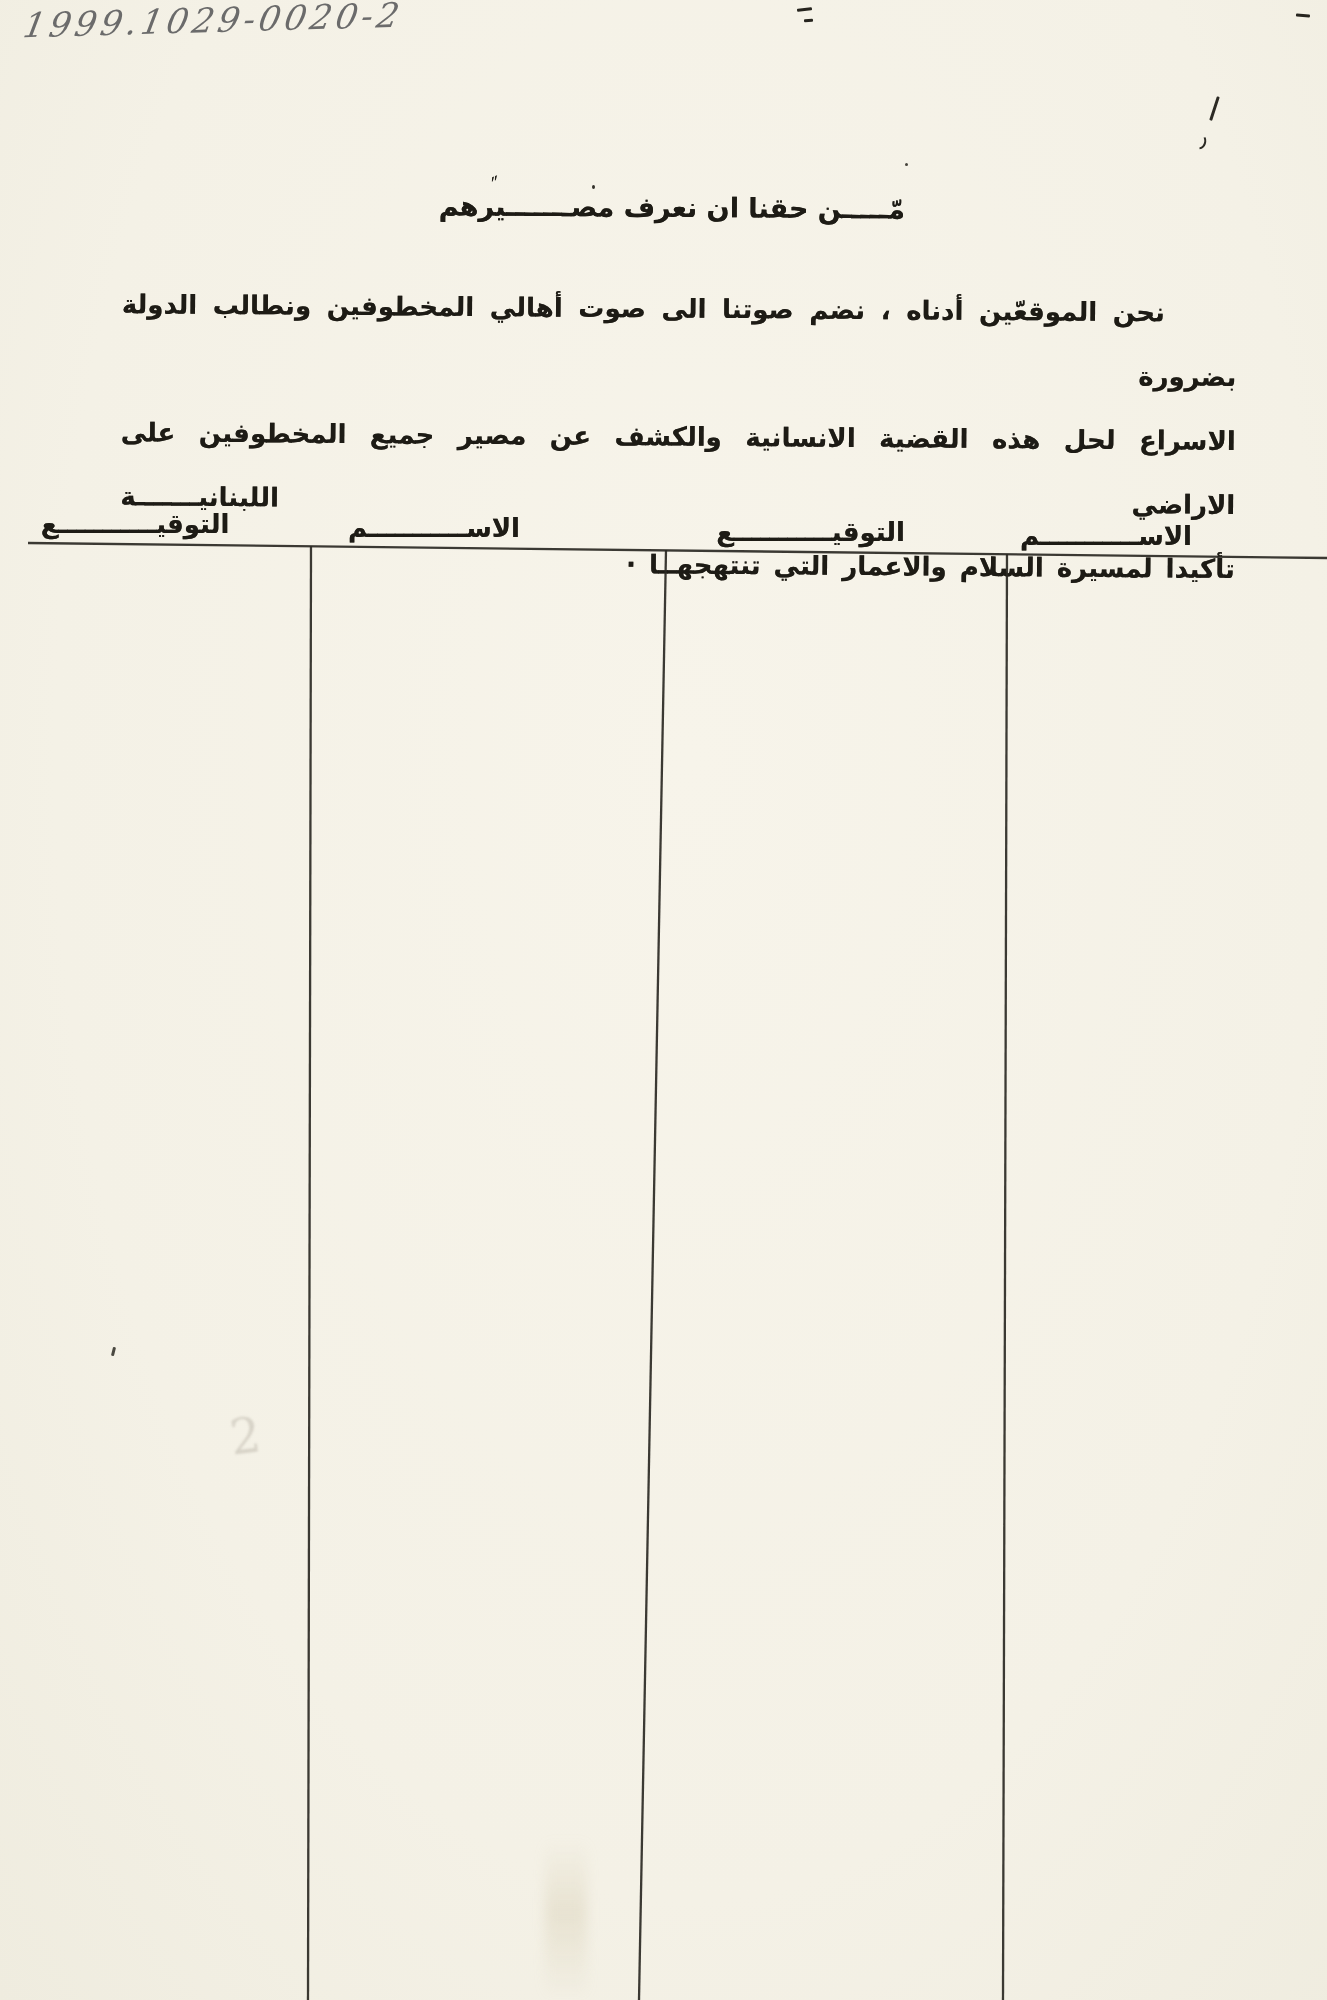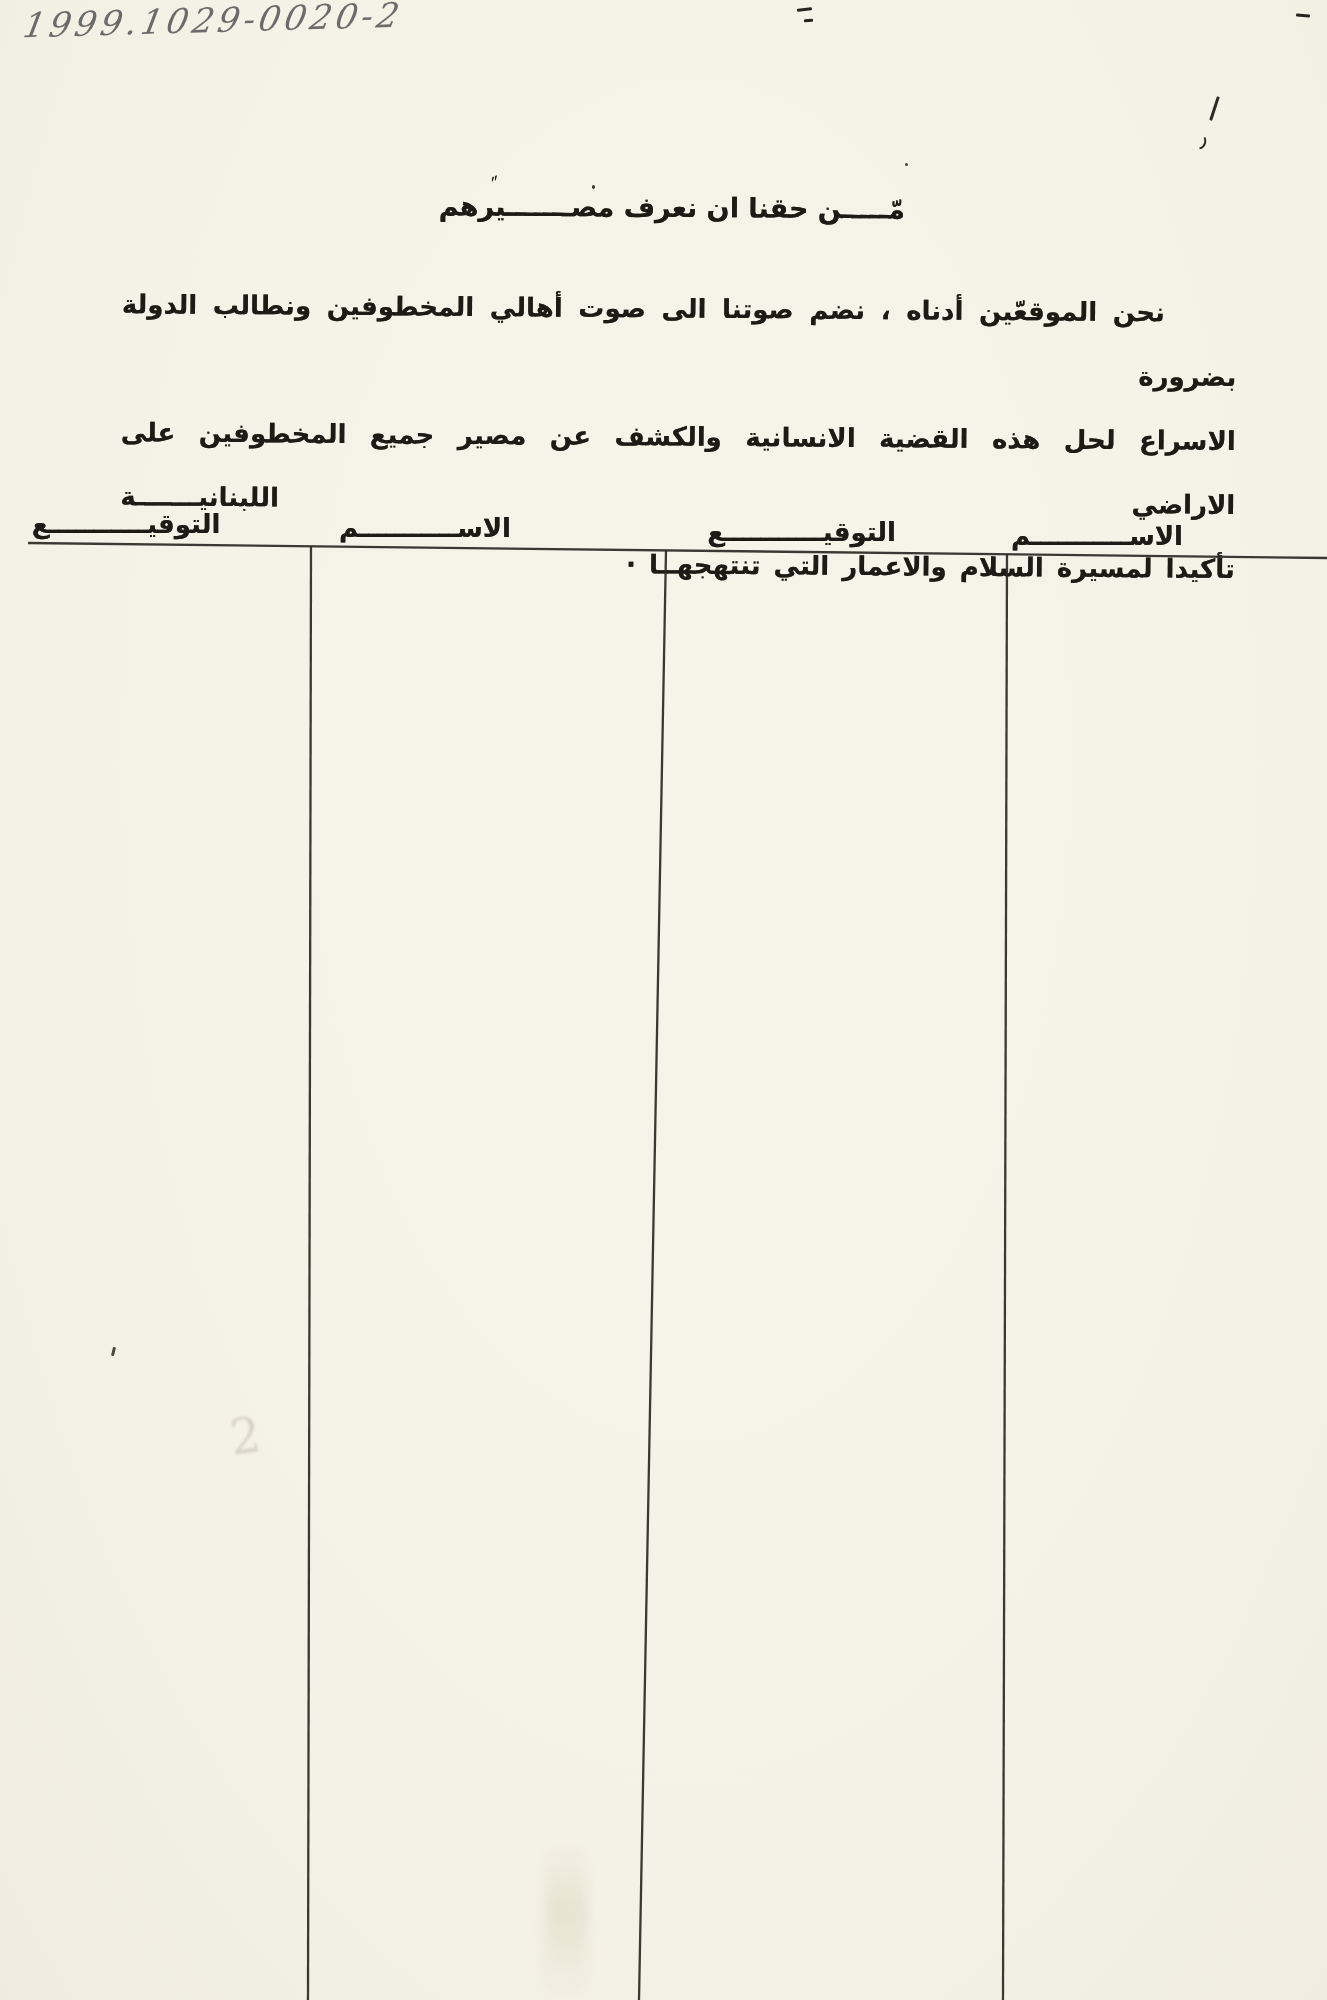--- a/index.html
+++ b/index.html
@@ -42,20 +42,21 @@
   }
   .paragraph p{margin:0;}
   .paragraph p.j{text-align:justify;text-align-last:justify;}
   .paragraph p.indent{text-indent:72px;}
   .paragraph p.end{text-align:right;}
   
   .col-header{
     position:absolute;font-size:26px;font-weight:bold;
     text-align:center;white-space:nowrap;overflow:visible;
     text-shadow:0 0 0.4px rgba(25,22,12,.75);
+    margin-left:9px;
   }
   #h-name-1{left:1002px;top:521px;width:190px;}
   #h-sig-1 {left:716px; top:517px;width:180px;}
   #h-name-2{left:326px; top:513px;width:198px;}
   #h-sig-2 {left:30px;  top:509px;width:192px;}
   
   svg.grid{position:absolute;left:0;top:0;width:1327px;height:2000px;}
   svg.grid line{stroke:#2c2a24;stroke-width:2.3;opacity:.92;}
   
   .bar{position:absolute;background:#26241e;border-radius:1px;}

